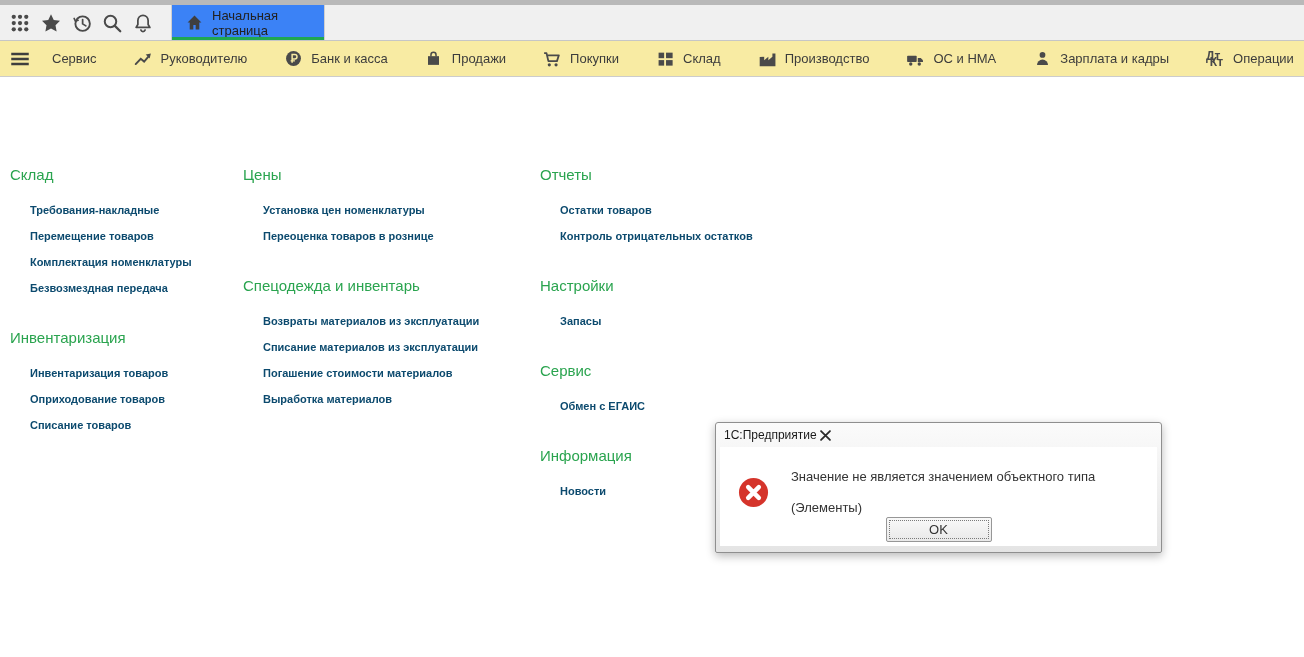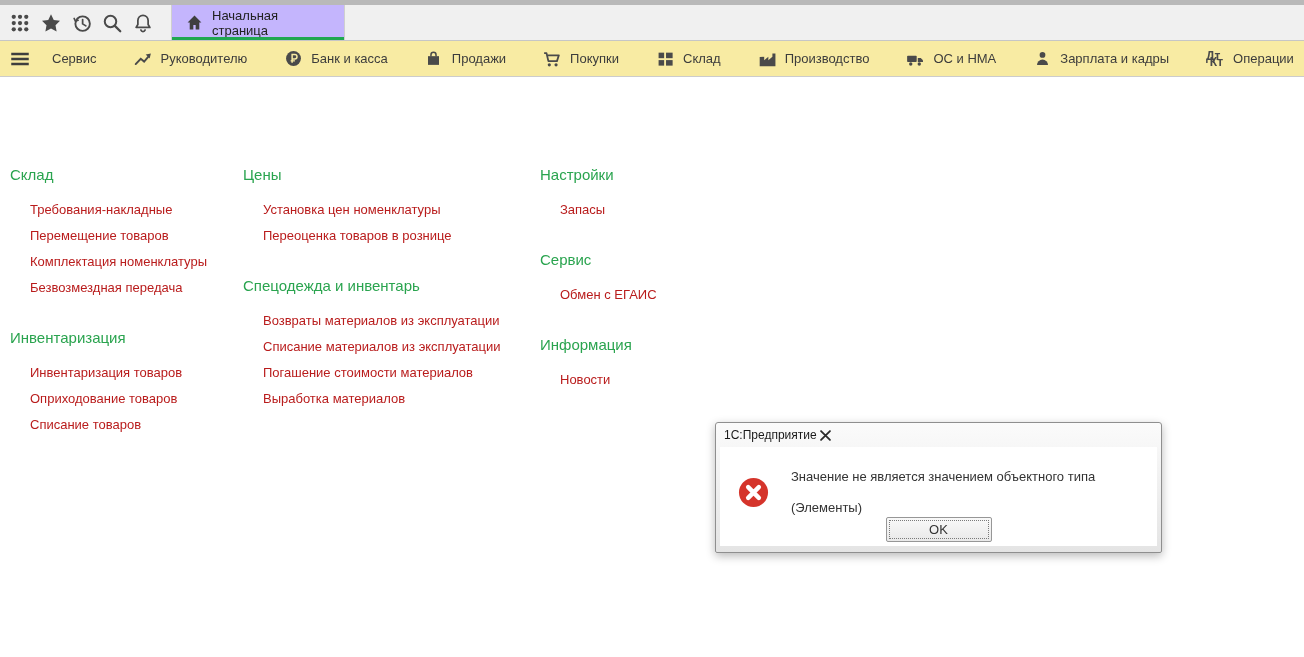--- a/index.html
+++ b/index.html
@@ -8,40 +8,40 @@
     font-family: "Liberation Sans", "DejaVu Sans", sans-serif;
     background:#ffffff; overflow:hidden; position:relative;
   }
   
   .topstrip { height:5px; background:#b9b9b9; }
   
   .topbar { height:36px; background:#f0f0f0; display:flex; align-items:stretch; border-bottom:1px solid #c6c6c6; }
   .tb-icons { width:172px; display:flex; align-items:center; padding:0 16px 0 8px; justify-content:space-between; border-right:1px solid #cfcfcf; }
   .tb-btn { width:24px; height:24px; display:flex; align-items:center; justify-content:center; color:#4a4a4a; cursor:pointer; }
   .tb-btn svg { display:block; }
-  .tab { width:173px; background:#c4b5fd; display:flex; align-items:center; gap:9px; padding:16px 14px; font-size:13px; color:#222; position:relative; border-right:1px solid #cfcfcf; cursor:pointer; }
+  .tab { width:153px; background:#3b82f6; display:flex; align-items:center; gap:9px; padding:16px 14px; font-size:13px; color:#222; position:relative; border-right:1px solid #cfcfcf; cursor:pointer; }
   .tab::after { content:""; position:absolute; left:0; right:0; bottom:0; height:3px; background:#1fa750; }
   .tab .tab-icon { color:#3f3f3f; display:flex; }
   .tb-rest { flex:1; }
   
   .ribbon { height:36px; background:#f8eba3; display:flex; align-items:center; padding:0 12px 0 10px; border-bottom:1px solid #cccccc; }
   .ribbon-burger { color:#3e3e3e; display:flex; margin-right:22px; cursor:pointer; }
   .ribbon-items { display:flex; align-items:center; flex:1; }
   .ribbon-item { display:flex; align-items:center; gap:9px; margin-right:37px; font-size:13px; color:#3c3c3c; cursor:pointer; white-space:nowrap; }
   .ribbon-item .ric { color:#4a4a4a; display:flex; width:18px; justify-content:center; }
   .dtkt { position:relative; width:18px; height:18px; font-size:12px; font-weight:bold; color:#4a4a4a; }
   .dtkt .dt { position:absolute; top:-1px; left:0; }
   .dtkt .kt { position:absolute; bottom:-1px; right:1px; }
   
   .content { display:flex; padding-left:10px; }
   .col1 { width:233px; } .col2 { width:297px; } .col3 { flex:1; }
   .col > .section:first-child { margin-top:88px; }
   .section h2 { font-size:15px; font-weight:400; color:#2aa44f; line-height:20px; margin:0 0 12px 0; }
   .section ul { list-style:none; margin:0 0 27px 0; }
-  .section li a { display:inline-block; font-size:13px; line-height:26px; color:#b91c1c; margin-left:20px; text-decoration:none; cursor:pointer; }
+  .section li a { display:inline-block; font-size:11px; line-height:26px; color:#0c4a6e; margin-left:20px; text-decoration:none; cursor:pointer;font-weight:bold; }
   
   .dialog { position:absolute; left:715px; top:422px; width:447px; height:131px;
     background:linear-gradient(#fbfbfb,#e4e4e4); border:1px solid #8f8f8f;
     border-radius:3px 3px 2px 2px; box-shadow:0 3px 10px rgba(0,0,0,.28); }
   .dialog-title { height:24px; display:flex; align-items:center; justify-content:flex-start; padding:0 8px; font-size:12px; color:#1a1a1a; }
   .dialog-close { color:#2b2b2b; display:flex; cursor:pointer; padding:2px; }
   .dialog-body { position:absolute; left:4px; right:4px; top:24px; bottom:6px; background:#ffffff; }
   .dialog-msgrow { display:flex; align-items:center; gap:22px; padding:14px 0 0 18px;justify-content:center; }
   .err-icon { width:31px; height:31px; flex:0 0 31px; display:flex; }
   .dialog-msg { font-size:13px; color:#333333; line-height:31px; }
@@ -239,20 +239,27 @@
         <ul>
           <li><a>Возвраты материалов из эксплуатации</a></li>
           <li><a>Списание материалов из эксплуатации</a></li>
           <li><a>Погашение стоимости материалов</a></li>
           <li><a>Выработка материалов</a></li>
         </ul>
       </div>
     </div>
     <div class="col col3">
       <div class="section">
+        <h2>Отчеты</h2>
+        <ul>
+          <li><a>Остатки товаров</a></li>
+          <li><a>Контроль отрицательных остатков</a></li>
+        </ul>
+      </div>
+      <div class="section">
         <h2>Настройки</h2>
         <ul>
           <li><a>Запасы</a></li>
         </ul>
       </div>
       <div class="section">
         <h2>Сервис</h2>
         <ul>
           <li><a>Обмен с ЕГАИС</a></li>
         </ul>

